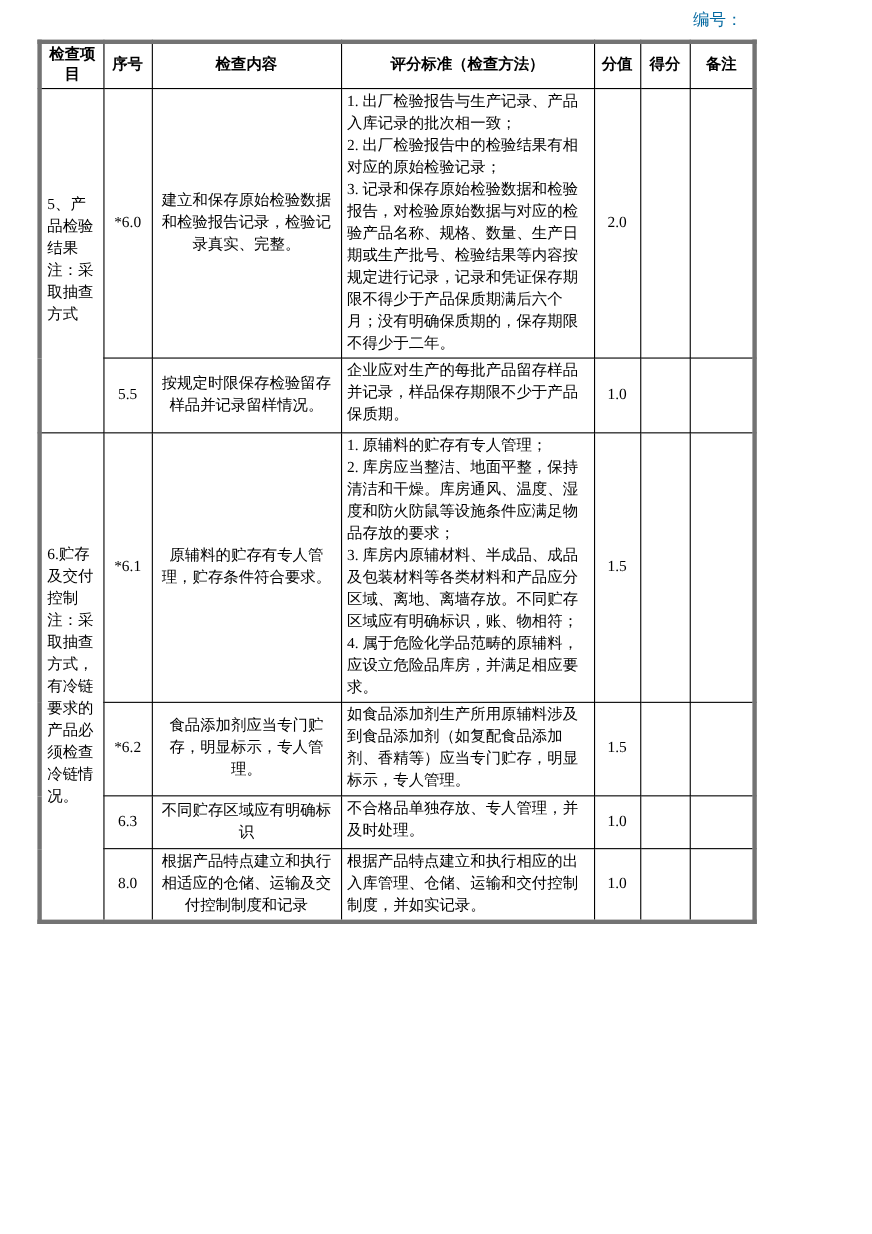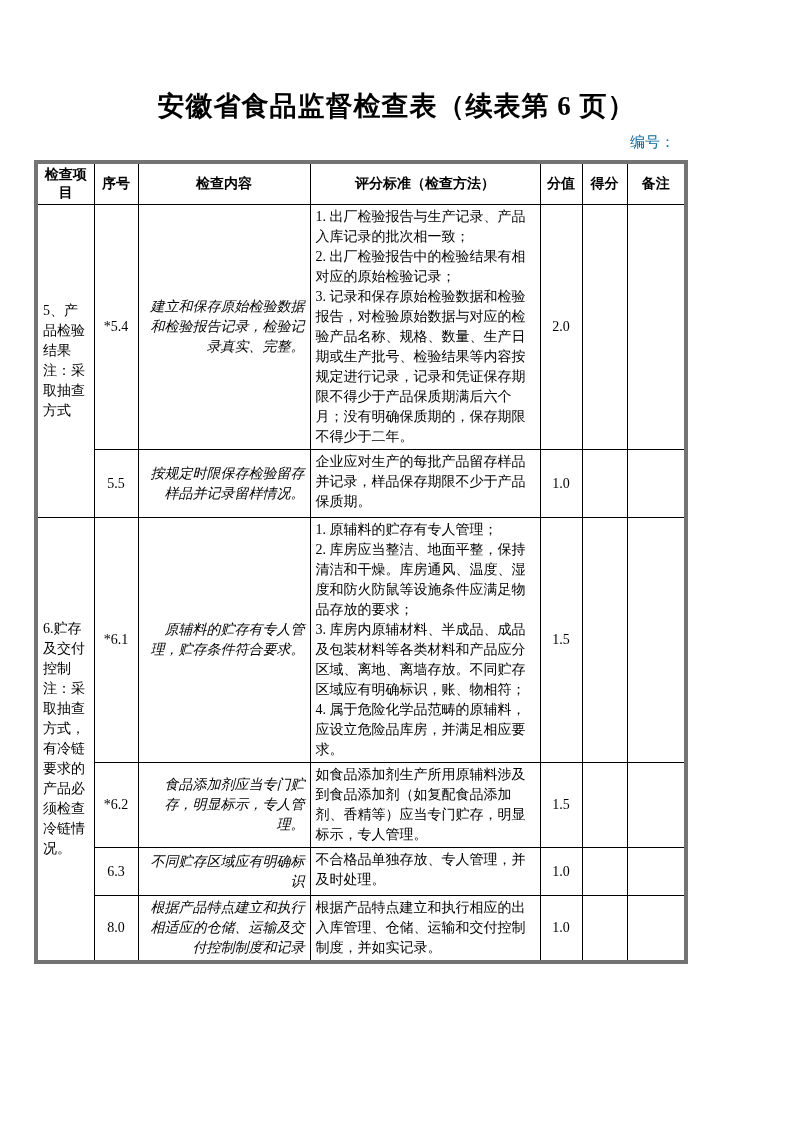--- a/index.html
+++ b/index.html
@@ -66,46 +66,44 @@
     padding: 2px 5px;
   }
   td.seq-cell,
   td.score-cell,
   td.earned-cell,
   td.remark-cell {
     text-align: center;
     vertical-align: middle;
   }
   td.content-cell {
-    text-align: right;
+    text-align: center;
     vertical-align: middle;
     white-space: pre-line;
     padding: 2px 6px;
-    font-style: italic;
   }
   td.standard-cell {
     text-align: left;
     vertical-align: top;
     white-space: pre-line;
     padding: 3px 6px;
   }
   tr.row-head    { height: 35px; }
   tr.row-5-4     { height: 230px; }
   tr.row-5-5     { height: 68px; }
   tr.row-6-1     { height: 232px; }
   tr.row-6-2     { height: 75px; }
   tr.row-6-3     { height: 48px; padding-left: 30px; }
   tr.row-6-4     { height: 58px; }
 </style>
 </head>
 <body>
 
 <div class="page">
 
-  <h1 class="title">安徽省食品监督检查表（续表第 6 页）</h1>
   <div class="number-line">编号：</div>
 
   <table class="inspection">
     <colgroup>
       <col style="width:58px">
       <col style="width:44px">
       <col style="width:172px">
       <col style="width:230px">
       <col style="width:42px">
       <col style="width:45px">
@@ -119,21 +117,21 @@
       <th>检查内容</th>
       <th>评分标准（检查方法）</th>
       <th>分值</th>
       <th>得分</th>
       <th>备注</th>
     </tr>
 
     <tr class="row-5-4">
       <td class="item-cell" rowspan="2">5、产品检验结果
 注：采取抽查方式</td>
-      <td class="seq-cell">*5.4</td>
+      <td class="seq-cell">*6.0</td>
       <td class="content-cell">建立和保存原始检验数据和检验报告记录，检验记录真实、完整。</td>
       <td class="standard-cell">1. 出厂检验报告与生产记录、产品入库记录的批次相一致；
 2. 出厂检验报告中的检验结果有相对应的原始检验记录；
 3. 记录和保存原始检验数据和检验报告，对检验原始数据与对应的检验产品名称、规格、数量、生产日期或生产批号、检验结果等内容按规定进行记录，记录和凭证保存期限不得少于产品保质期满后六个月；没有明确保质期的，保存期限不得少于二年。</td>
       <td class="score-cell">2.0</td>
       <td class="earned-cell"></td>
       <td class="remark-cell"></td>
     </tr>
 
     <tr class="row-5-5">

